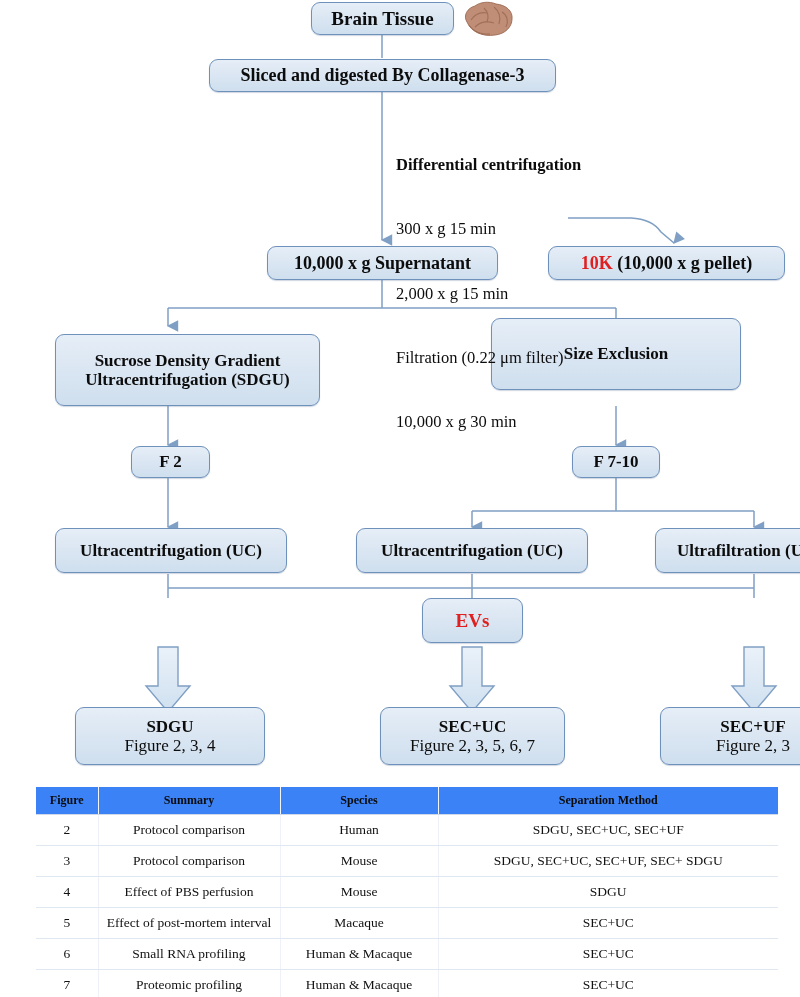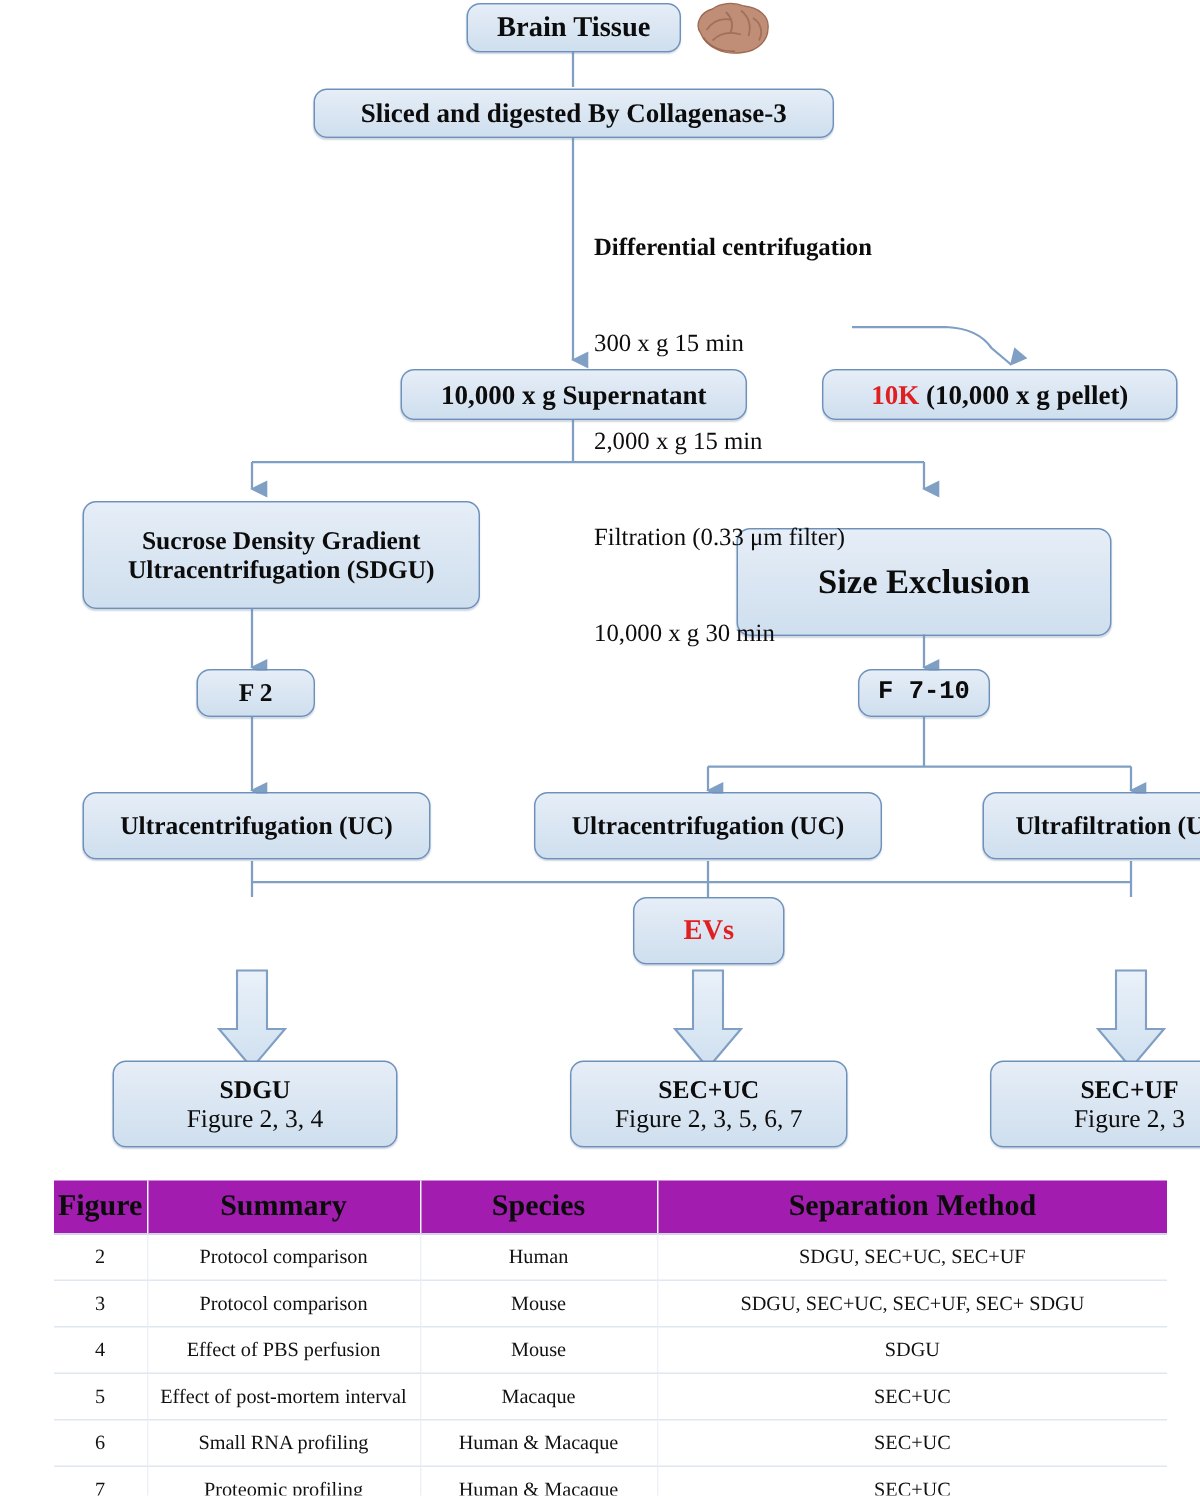--- a/index.html
+++ b/index.html
@@ -64,24 +64,24 @@
   #legend-table {
     position: absolute;
     left: 36px;
     top: 787px;
     width: 742px;
     border-collapse: collapse;
     font-size: 13.5px;
     color: #111;
   }
   #legend-table th {
-    background: #a21caf;
+    background: #3b82f6;
     color: #0b0b0b;
     font-weight: bold;
-    font-size: 20px;
+    font-size: 12px;
     padding: 6px 2px 6px 2px;
     border-right: 1px solid #f2f5fa;
     border-bottom: 1px solid #cfd9e8;
   }
   #legend-table th:last-child { border-right: none; }
   #legend-table td {
     padding: 7px 3px 7px 3px;
     text-align: center;
     border-bottom: 1px solid #dfe7f1;
     border-right: 1px solid #eef2f8;
@@ -166,48 +166,48 @@
   </div>
 
   <div class="node" style="left:161px; top:59px; width:347px; height:33px; font-size:18px;">
     <span>Sliced and digested By Collagenase-3</span>
   </div>
 
   <div class="freetext" style="left:348px; top:111px;">
     <div class="hd">Differential centrifugation</div>
     <div>300 x g 15 min</div>
     <div>2,000 x g 15 min</div>
-    <div>Filtration (0.33 μm filter)</div>
+    <div>Filtration (0.22 μm filter)</div>
     <div>10,000 x g 30 min</div>
   </div>
 
   <div class="node" style="left:219px; top:246px; width:231px; height:34px; font-size:18px;">
     <span>10,000 x g Supernatant</span>
   </div>
 
   <div class="node" style="left:500px; top:246px; width:237px; height:34px; font-size:18px;">
     <span>
       <span class="red">10K</span><span> (10,000 x g pellet)</span>
     </span>
   </div>
 
   <div class="node" style="left:7px; top:334px; width:265px; height:72px; font-size:17px;">
     <span>Sucrose Density Gradient</span>
     <span>Ultracentrifugation (SDGU)</span>
   </div>
 
-  <div class="node" style="left:443px; top:352px; width:250px; height:72px; font-size:23px;">
+  <div class="node" style="left:443px; top:318px; width:250px; height:72px; font-size:17px;">
     <span>Size Exclusion</span>
   </div>
 
   <div class="node" style="left:83px; top:446px; width:79px; height:32px; font-size:17px;align-items:center;">
     <span>F 2</span>
   </div>
 
-  <div class="node" style="left:524px; top:446px; width:88px; height:32px; font-size:17px;font-family:Liberation Mono, monospace;">
+  <div class="node" style="left:524px; top:446px; width:88px; height:32px; font-size:17px;">
     <span>F 7-10</span>
   </div>
 
   <div class="node" style="left:7px; top:528px; width:232px; height:45px; font-size:17px;">
     <span>Ultracentrifugation (UC)</span>
   </div>
 
   <div class="node" style="left:308px; top:528px; width:232px; height:45px; font-size:17px;">
     <span>Ultracentrifugation (UC)</span>
   </div>

